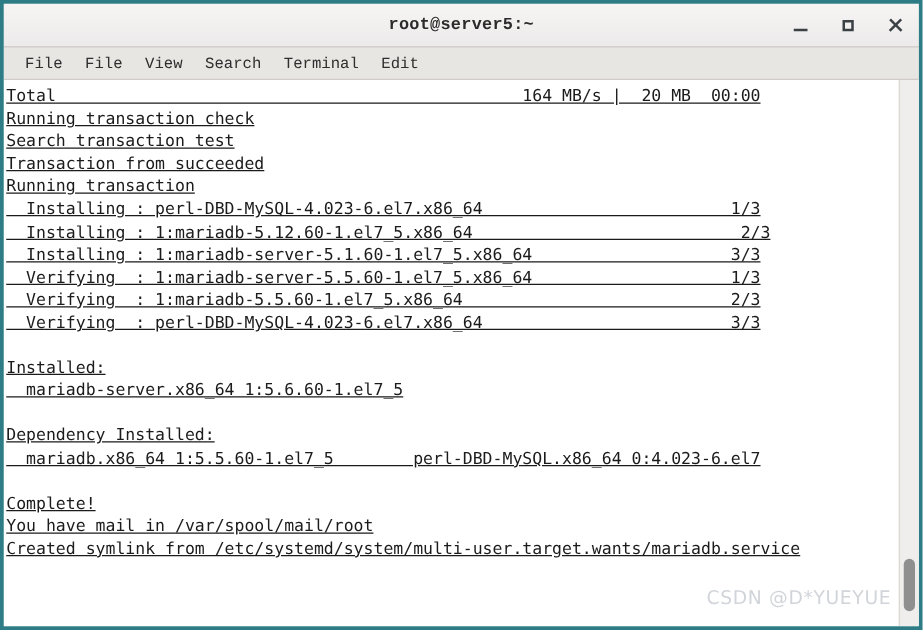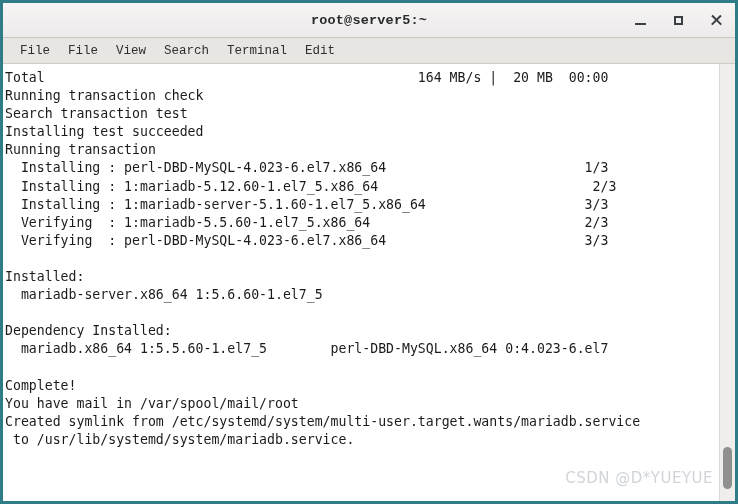--- a/index.html
+++ b/index.html
@@ -126,20 +126,21 @@
     box-sizing: border-box;
     overflow: hidden;
   }
   .line {
     font-family: "DejaVu Sans Mono", monospace;
     font-size: 13.2px;
     line-height: 18.1px;
     color: #1b1b1b;
     white-space: pre;
     letter-spacing: 0px;
+    text-decoration: underline;
   }
   .line.blank { color: transparent; }
 
   
   .cursor {
     display: inline-block;
     width: 8px;
     height: 15px;
     background: #232323;
     vertical-align: -3px;
@@ -207,38 +208,38 @@
     <div class="menu-item">Terminal</div>
     <div class="menu-item">Edit</div>
   </div>
 
   <div class="term-area">
 
     <div class="term-screen">
       <div class="line">Total                                               164 MB/s |  20 MB  00:00</div>
       <div class="line">Running transaction check</div>
       <div class="line">Search transaction test</div>
-      <div class="line">Installing test succeeded</div>
+      <div class="line">Transaction from succeeded</div>
       <div class="line">Running transaction</div>
       <div class="line">  Installing : perl-DBD-MySQL-4.023-6.el7.x86_64                         1/3</div>
       <div class="line">  Installing : 1:mariadb-5.12.60-1.el7_5.x86_64                           2/3</div>
       <div class="line">  Installing : 1:mariadb-server-5.1.60-1.el7_5.x86_64                    3/3</div>
+      <div class="line">  Verifying  : 1:mariadb-server-5.5.60-1.el7_5.x86_64                    1/3</div>
       <div class="line">  Verifying  : 1:mariadb-5.5.60-1.el7_5.x86_64                           2/3</div>
       <div class="line">  Verifying  : perl-DBD-MySQL-4.023-6.el7.x86_64                         3/3</div>
       <div class="line blank">&nbsp;</div>
       <div class="line">Installed:</div>
       <div class="line">  mariadb-server.x86_64 1:5.6.60-1.el7_5</div>
       <div class="line blank">&nbsp;</div>
       <div class="line">Dependency Installed:</div>
       <div class="line">  mariadb.x86_64 1:5.5.60-1.el7_5        perl-DBD-MySQL.x86_64 0:4.023-6.el7</div>
       <div class="line blank">&nbsp;</div>
       <div class="line">Complete!</div>
       <div class="line">You have mail in /var/spool/mail/root</div>
       <div class="line">Created symlink from /etc/systemd/system/multi-user.target.wants/mariadb.service</div>
-      <div class="line"> to /usr/lib/systemd/system/mariadb.service.</div>
     </div>
 
     <div class="scrollbar">
       <div class="scroll-thumb"></div>
     </div>
 
     <div class="watermark">CSDN @D*YUEYUE</div>
   </div>
 
 </div>

